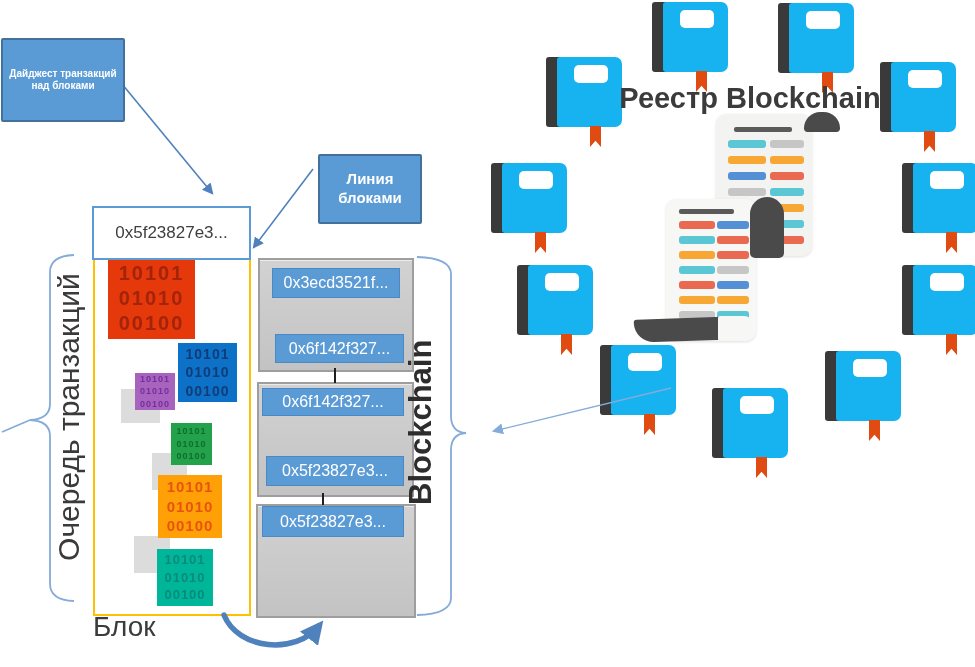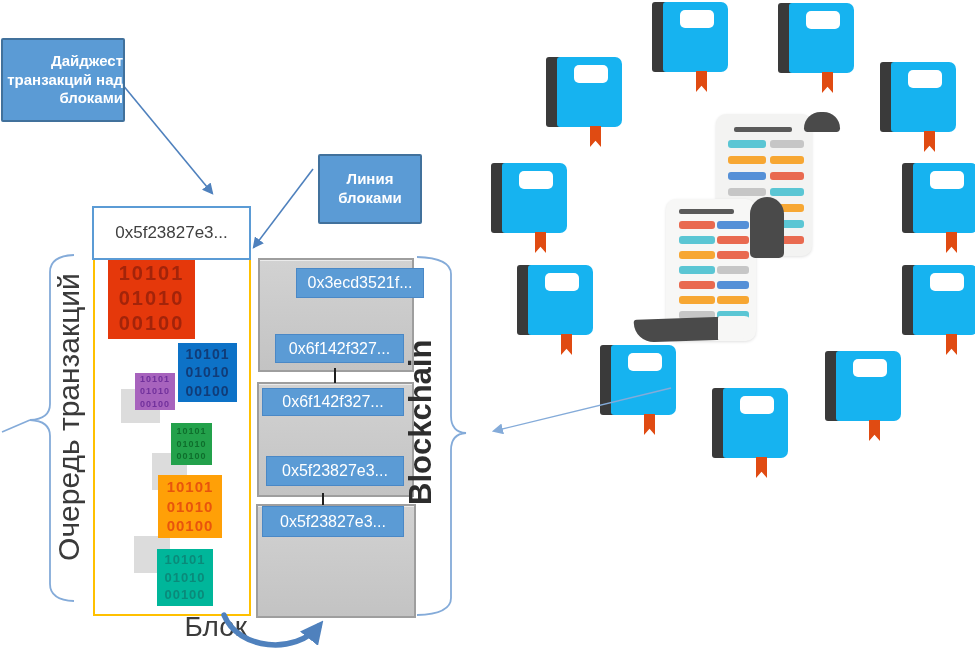--- a/index.html
+++ b/index.html
@@ -3,32 +3,32 @@
 <meta charset="utf-8">
 <style>
   html,body{margin:0;padding:0;background:#fff;}
   #canvas{position:relative;width:975px;height:667px;background:#fff;overflow:hidden;
           font-family:"Liberation Sans",sans-serif;}
 
   
   .callout{position:absolute;background:#5B9BD5;border:2px solid #41719C;color:#fff;
            font-weight:bold;display:flex;align-items:center;justify-content:center;
            text-align:center;border-radius:2px;z-index:11;line-height:1.25;}
-  #callout-digest{left:1px;top:38px;width:120px;height:80px;font-size:15px;text-align:right;}
+  #callout-digest{left:1px;top:38px;width:120px;height:80px;font-size:10px;}
   #callout-tear{left:318px;top:154px;width:100px;height:66px;font-size:15px;}
 
   
   #digest-hash{position:absolute;left:92px;top:206px;width:155px;height:50px;background:#fff;
                border:2px solid #5B9BD5;color:#3F3F3F;font-size:17px;display:flex;
                align-items:center;justify-content:center;z-index:6;}
 
   
   #block{position:absolute;left:93px;top:256px;width:154px;height:356px;background:#fff;
          border:2px solid #FFC000;z-index:3;}
-  #block-label{position:absolute;left:93px;top:611px;width:154px;text-align:right;
+  #block-label{position:absolute;left:93px;top:611px;width:154px;text-align:left;
                font-size:28px;color:#3B3B3B;z-index:5;}
 
   
   .sq{position:absolute;display:flex;align-items:center;justify-content:center;text-align:center;
       font-weight:bold;white-space:pre-line;z-index:4;letter-spacing:1px;}
   .sq-gray{position:absolute;background:#DCDCDC;z-index:3;}
   #sq-g1{left:121px;top:389px;width:39px;height:34px;}
   #sq-g2{left:152px;top:453px;width:35px;height:37px;}
   #sq-g3{left:134px;top:536px;width:36px;height:37px;}
   #sq-red{left:108px;top:258px;width:87px;height:81px;font-size:20px;line-height:1.25;
@@ -45,21 +45,21 @@
            color:#0A8A7A;background:#00B69A;}
 
   
   .chain-box{position:absolute;background:linear-gradient(180deg,#D2D2D2,#C3C3C3);
              border:2px solid #9E9E9E;box-shadow:inset 0 1px 0 rgba(255,255,255,.55);z-index:3;}
   #chain-b1{left:258px;top:258px;width:152px;height:110px;}
   #chain-b2{left:257px;top:382px;width:153px;height:111px;}
   #chain-b3{left:256px;top:504px;width:156px;height:110px;}
   .hash-chip{position:absolute;background:#5B9BD5;border:1px solid #4A88C6;color:#fff;
              font-size:16px;display:flex;align-items:center;justify-content:center;z-index:4;}
-  #chip-1t{left:272px;top:268px;width:126px;height:28px;margin-left:24px;}
+  #chip-1t{left:272px;top:268px;width:126px;height:28px;}
   #chip-1b{left:275px;top:334px;width:127px;height:27px;}
   #chip-2t{left:262px;top:388px;width:140px;height:26px;}
   #chip-2b{left:266px;top:456px;width:136px;height:28px;}
   #chip-3t{left:262px;top:506px;width:140px;height:29px;}
 
   
   #queue-label{position:absolute;left:52px;top:597px;width:360px;height:38px;
                transform:rotate(-90deg);transform-origin:0 0;font-size:30px;color:#3A3A3A;
                text-align:center;z-index:5;}
   #chain-label{position:absolute;left:403px;top:505px;width:160px;height:42px;
@@ -214,20 +214,21 @@
       <div class="pill" style="left: 717px; top: 281px; width: 32px; background: rgb(85, 144, 215);"></div>
       <div class="pill" style="left: 679px; top: 296px; width: 36px; background: rgb(247, 167, 51);"></div>
       <div class="pill" style="left: 717px; top: 296px; width: 32px; background: rgb(247, 167, 51);"></div>
       <div class="pill" style="left: 679px; top: 311px; width: 36px; background: rgb(198, 198, 198);"></div>
       <div class="pill" style="left: 717px; top: 311px; width: 32px; background: rgb(91, 198, 212);"></div>
     </div>
   <div class="scroll-piece" id="scroll-back-curl"></div>
   <div class="scroll-piece" id="scroll-front-base"></div>
   <div class="scroll-piece" id="scroll-front-curlwhite"></div>
 
+  <div id="registry-title">Реестр Blockchain</div>
 
   <div id="block"></div>
   <div class="sq-gray" id="sq-g1"></div>
   <div class="sq-gray" id="sq-g2"></div>
   <div class="sq-gray" id="sq-g3"></div>
   <div class="sq" id="sq-red">10101
 01010
 00100</div>
   <div class="sq" id="sq-blue">10101
 01010

